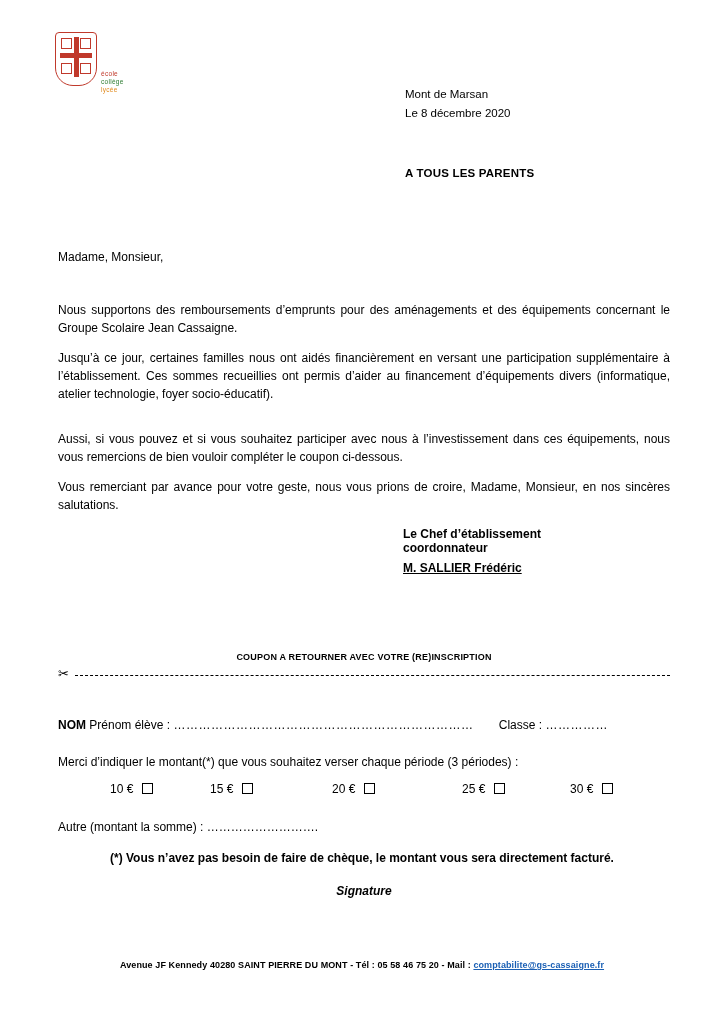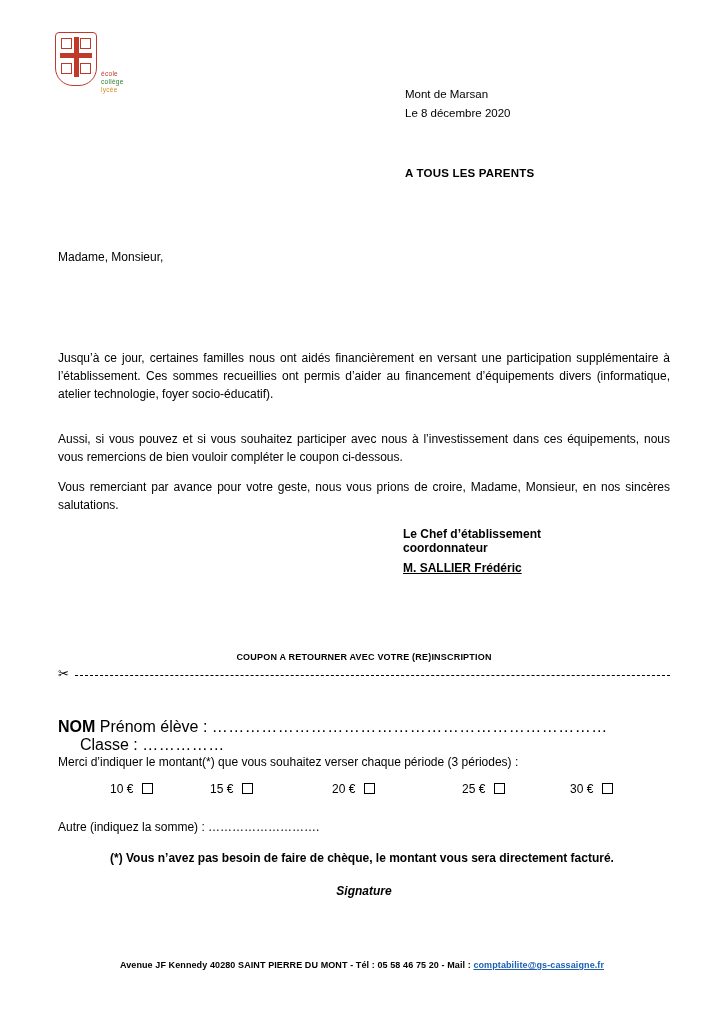--- a/index.html
+++ b/index.html
@@ -162,21 +162,21 @@
     left: 17px;
     top: 5px;
     right: 0;
     border-top: 1.2px dashed #000000;
   }
 
   .nom-line {
     left: 58px;
     top: 718px;
     width: 612px;
-    font-size: 16px;
+    font-size: 12px;
   }
   .nom-line .lbl { font-weight: bold; }
   .nom-line .dots { letter-spacing: 0.5px; }
   .nom-line .classe { margin-left: 22px; }
 
   .montant-line {
     left: 58px;
     top: 755px;
     font-size: 12px;
   }
@@ -264,20 +264,21 @@
 
   <div class="abs city-date">
     <div>Mont de Marsan</div>
     <div>Le 8 décembre 2020</div>
   </div>
 
   <div class="abs recipient">A TOUS LES PARENTS</div>
 
   <div class="abs salutation">Madame, Monsieur,</div>
 
+  <div class="abs para p1">Nous supportons des remboursements d’emprunts pour des aménagements et des équipements concernant le Groupe Scolaire Jean Cassaigne.</div>
   <div class="abs para p2">Jusqu’à ce jour, certaines familles nous ont aidés financièrement en versant une participation supplémentaire à l’établissement. Ces sommes recueillies ont permis d’aider au financement d’équipements divers (informatique, atelier technologie, foyer socio-éducatif).</div>
   <div class="abs para p3">Aussi, si vous pouvez et si vous souhaitez participer avec nous à l’investissement dans ces équipements, nous vous remercions de bien vouloir compléter le coupon ci-dessous.</div>
   <div class="abs para p4">Vous remerciant par avance pour votre geste, nous vous prions de croire, Madame, Monsieur, en nos sincères salutations.</div>
 
   <div class="abs signer-role">Le Chef d’établissement coordonnateur</div>
   <div class="abs signer-name">M. SALLIER Frédéric</div>
 
   <div class="abs coupon-title">COUPON A RETOURNER AVEC VOTRE (RE)INSCRIPTION</div>
 
   <div class="abs cut-line">
@@ -311,21 +312,21 @@
     <span class="amount-item a3">
       <span class="val">25 €</span>
       <span class="checkbox"></span>
     </span>
     <span class="amount-item a4">
       <span class="val">30 €</span>
       <span class="checkbox"></span>
     </span>
   </div>
 
-  <div class="abs autre-line">Autre (indiquez la somme) : ……………………….</div>
+  <div class="abs autre-line">Autre (montant la somme) : ……………………….</div>
 
   <div class="abs note-line">(*) Vous n’avez pas besoin de faire de chèque, le montant vous sera directement facturé.</div>
 
   <div class="abs signature-line">Signature</div>
 
   <div class="abs footer">
     <span>Avenue JF Kennedy  40280 SAINT PIERRE DU MONT  -  Tél : 05 58 46 75 20  -  Mail : </span><span class="mail">comptabilite@gs-cassaigne.fr</span>
   </div>
 
 </div>

